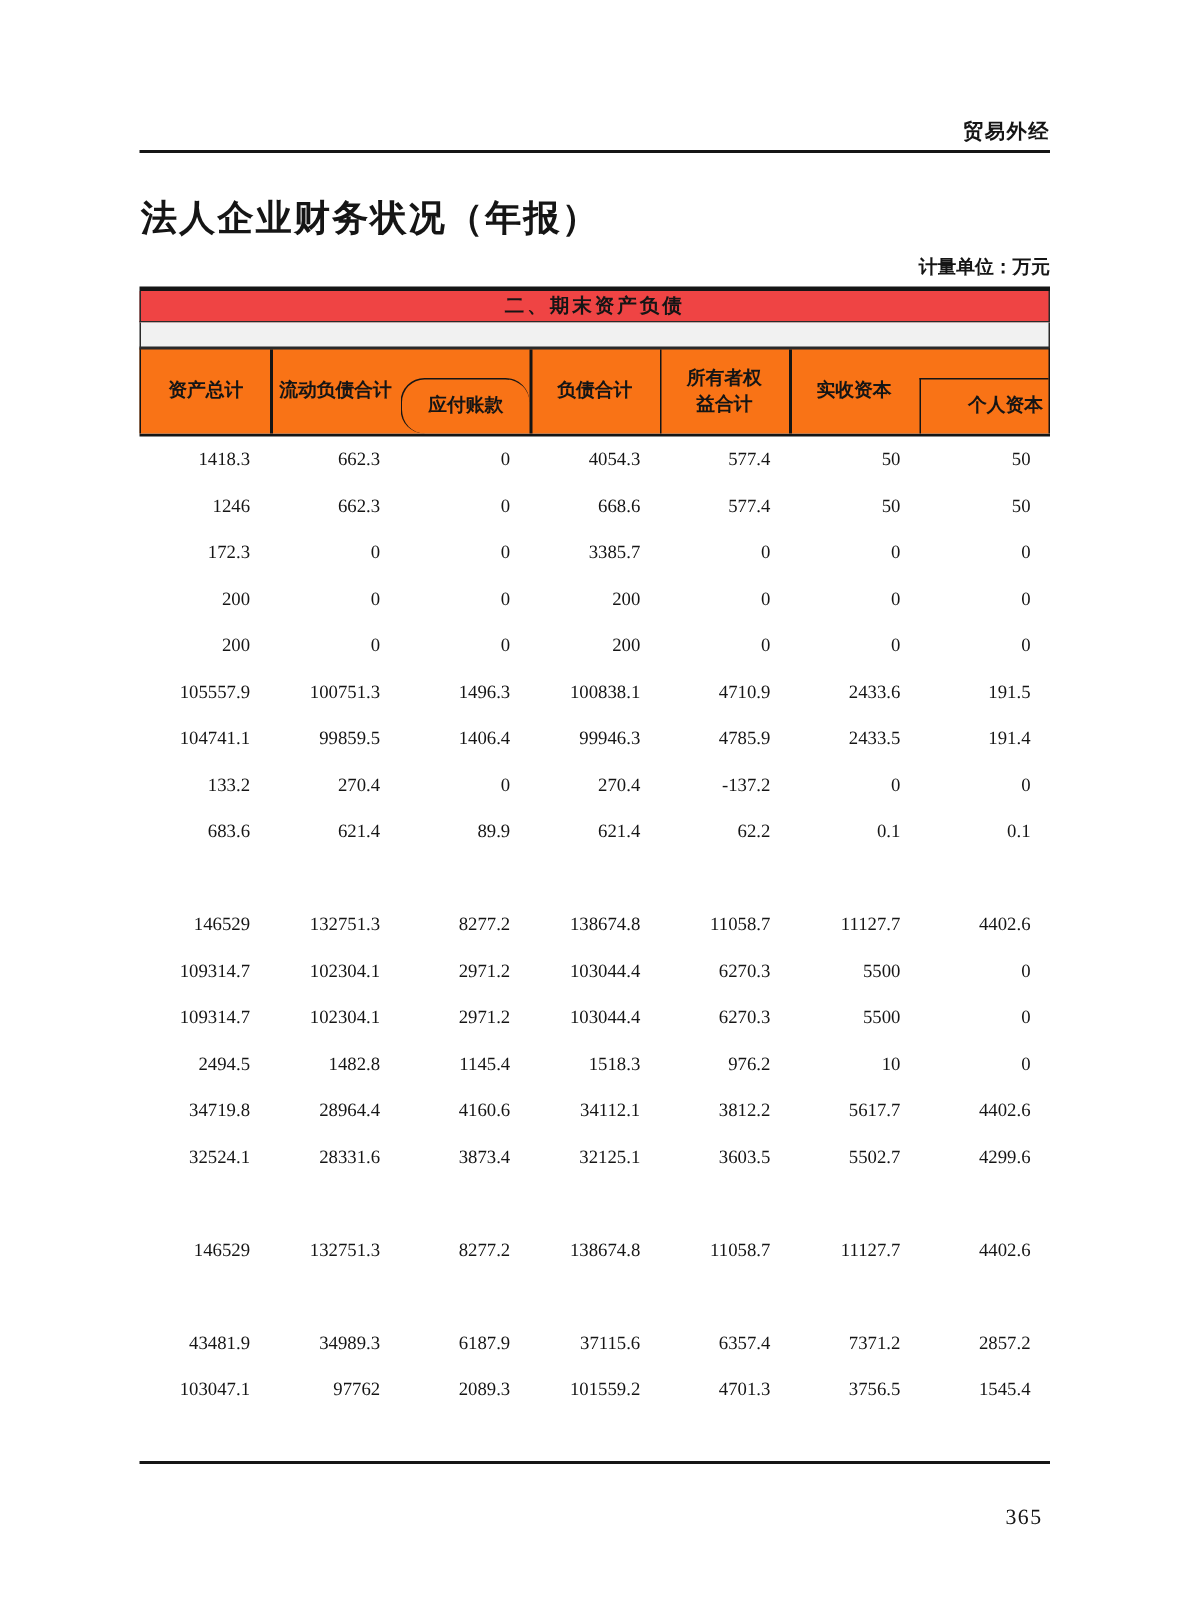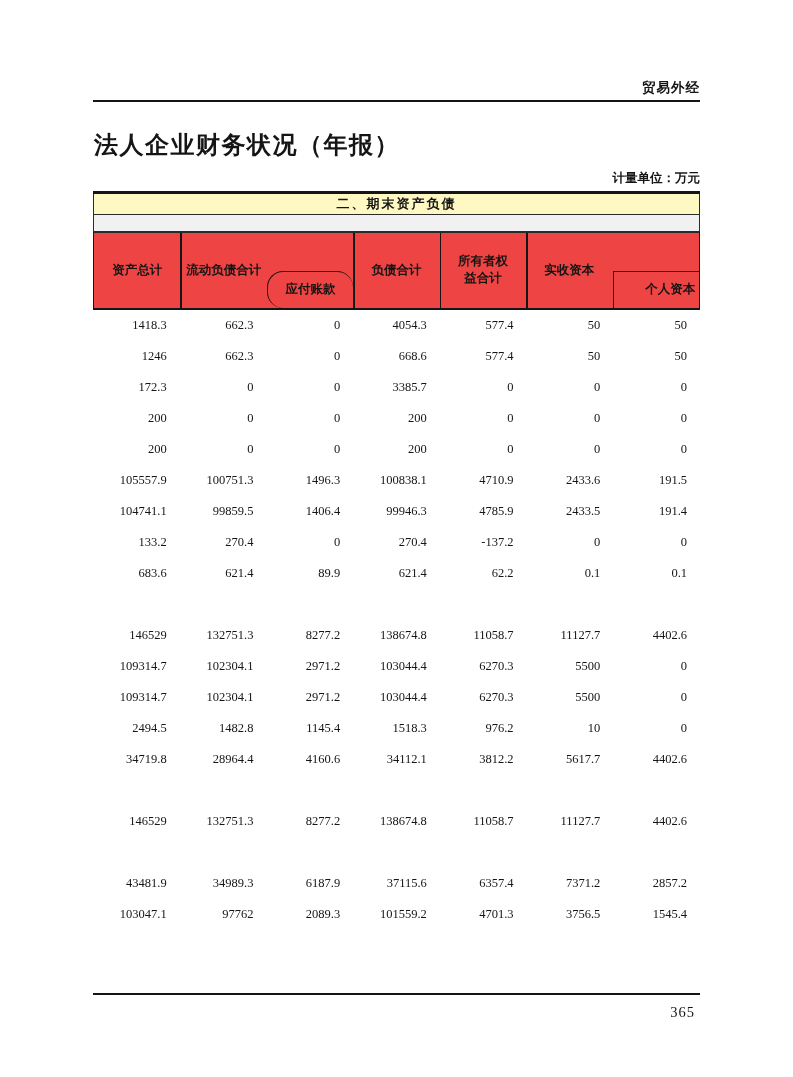--- a/index.html
+++ b/index.html
@@ -13,25 +13,25 @@
   .trade-label{right:93px;top:79px;font-size:13.5px;font-weight:bold;letter-spacing:1px;}
   .rule-top{left:93px;top:100px;width:607px;height:2px;background:#151515;}
   
   .page-title{left:92px;top:127px;font-size:24px;font-weight:bold;letter-spacing:1.5px;}
   .unit-label{right:93px;top:170px;font-size:12.5px;font-weight:bold;}
   
   .table-wrap{left:93px;top:191px;width:607px;}
   .rule-thick{height:2.5px;background:#151515;}
   .band{box-sizing:border-box;border-left:1px solid #2a2a2a;border-right:1px solid #2a2a2a;
         border-bottom:1px solid #2a2a2a;}
-  .band-title{height:21px;background:#fef9c3;display:flex;align-items:center;justify-content:center;
+  .band-title{height:21px;background:#ef4444;display:flex;align-items:center;justify-content:center;
         font-size:13px;font-weight:bold;letter-spacing:2px;}
   .band-empty{height:17px;background:#f1f1f1;}
   
-  .thead{position:relative;height:76px;box-sizing:border-box;background:#ef4444;
+  .thead{position:relative;height:57px;box-sizing:border-box;background:#f97316;
          border-left:1.5px solid #151515;border-right:1.5px solid #151515;
          border-top:1px solid #2a2a2a;}
   .hcell{position:absolute;top:0;bottom:0;display:flex;align-items:center;justify-content:center;
          font-size:12.5px;font-weight:bold;text-align:center;line-height:1.35;}
   .vline{position:absolute;top:0;bottom:0;width:1.5px;background:#151515;}
   .subbox{position:absolute;bottom:0;height:37px;box-sizing:border-box;
           border-top:1.5px solid #151515;border-left:1.5px solid #151515;
           display:flex;align-items:center;justify-content:center;
           font-size:12.5px;font-weight:bold;}
   .thead-bottom{height:2px;background:#151515;}
@@ -206,20 +206,29 @@
       <div class="trow">
         <div class="tcell">34719.8</div>
         <div class="tcell">28964.4</div>
         <div class="tcell">4160.6</div>
         <div class="tcell">34112.1</div>
         <div class="tcell">3812.2</div>
         <div class="tcell">5617.7</div>
         <div class="tcell">4402.6</div>
       </div>
       <div class="trow">
+        <div class="tcell">32524.1</div>
+        <div class="tcell">28331.6</div>
+        <div class="tcell">3873.4</div>
+        <div class="tcell">32125.1</div>
+        <div class="tcell">3603.5</div>
+        <div class="tcell">5502.7</div>
+        <div class="tcell">4299.6</div>
+      </div>
+      <div class="trow">
         <div class="tcell"></div>
         <div class="tcell"></div>
         <div class="tcell"></div>
         <div class="tcell"></div>
         <div class="tcell"></div>
         <div class="tcell"></div>
         <div class="tcell"></div>
       </div>
       <div class="trow">
         <div class="tcell">146529</div>

